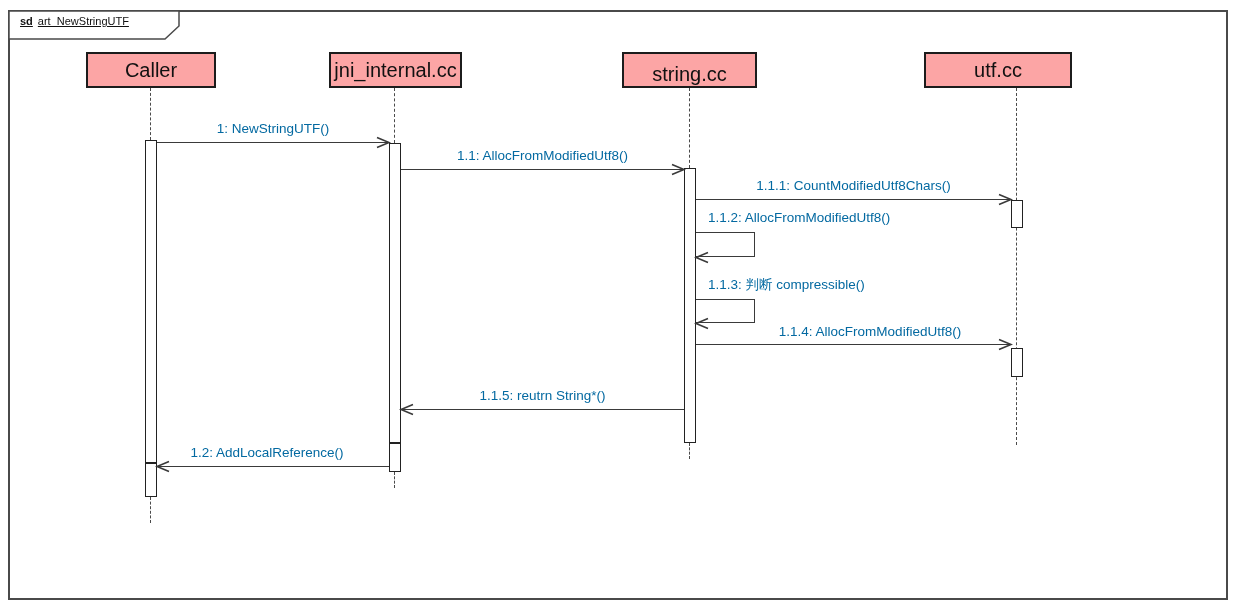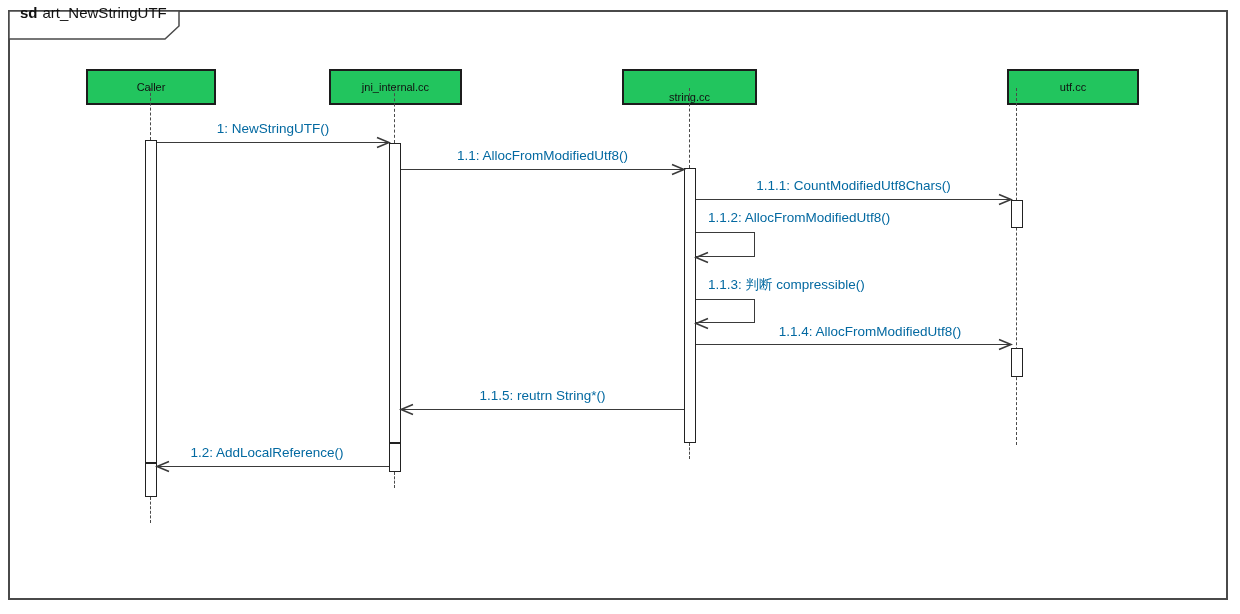--- a/index.html
+++ b/index.html
@@ -7,28 +7,28 @@
     position:relative; width:1240px; height:614px; background:#ffffff;
     font-family:"Liberation Sans", sans-serif; color:#111;
     overflow:hidden;
   }
   .frame-border {
     position:absolute; left:8px; top:10px; width:1220px; height:590px;
     border:2px solid #4a4a4a; box-sizing:border-box; background:#ffffff;
   }
   .frame-tab { position:absolute; left:9px; top:11px; }
   .frame-tab-text {
-    position:absolute; left:20px; top:4px; font-size:15px; white-space:nowrap;
+    position:absolute; left:20px; top:15px; font-size:11px; white-space:nowrap;text-decoration:underline;
   }
   .frame-tab-text .kw { font-weight:bold; margin-right:5px; }
   .lifeline-head {
     position:absolute; top:52px; height:36px; box-sizing:border-box;
-    background:#22c55e; border:2px solid #1c1c1c;
+    background:#fca5a5; border:2px solid #1c1c1c;
     display:flex; align-items:center; justify-content:center;
-    font-size:11px; white-space:nowrap;margin-top:17px;
+    font-size:20px; white-space:nowrap;
   }
   .dashed-line {
     position:absolute; width:0; border-left:1px dashed #4a4a4a;
   }
   .activation {
     position:absolute; width:12px; box-sizing:border-box;
     background:#ffffff; border:1.5px solid #222222;
   }
   .msg-line {
     position:absolute; height:0; border-top:1.5px solid #3a3a3a;
@@ -59,21 +59,21 @@
 
   <div class="lifeline-head" style="left:86px; width:130px;">
     <span>Caller</span>
   </div>
   <div class="lifeline-head" style="left:329px; width:133px;">
     <span>jni_internal.cc</span>
   </div>
   <div class="lifeline-head" style="left:622px; width:135px;align-items:flex-end;">
     <span>string.cc</span>
   </div>
-  <div class="lifeline-head" style="left:1007px; width:132px;">
+  <div class="lifeline-head" style="left:924px; width:148px;">
     <span>utf.cc</span>
   </div>
 
   <div class="dashed-line" style="left:150px; top:88px; height:52px;"></div>
   <div class="dashed-line" style="left:150px; top:497px; height:26px;"></div>
   <div class="dashed-line" style="left:394px; top:88px; height:55px;"></div>
   <div class="dashed-line" style="left:394px; top:472px; height:16px;"></div>
   <div class="dashed-line" style="left:689px; top:88px; height:80px;"></div>
   <div class="dashed-line" style="left:689px; top:443px; height:16px;"></div>
   <div class="dashed-line" style="left:1016px; top:88px; height:357px;"></div>

